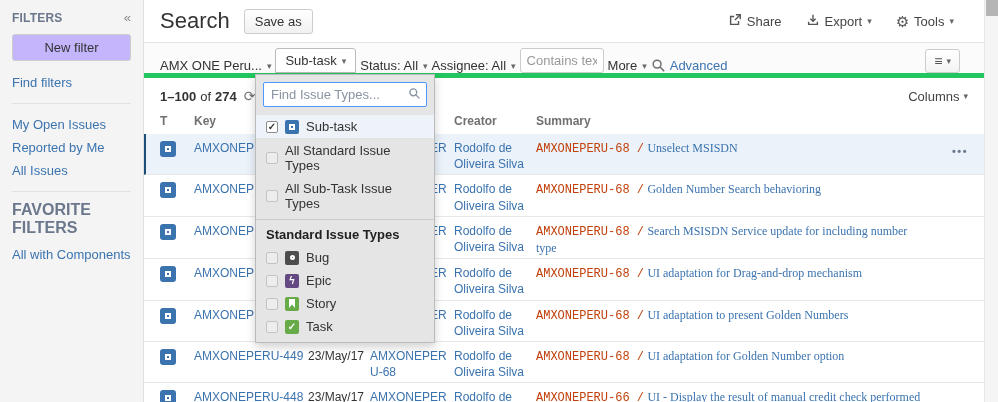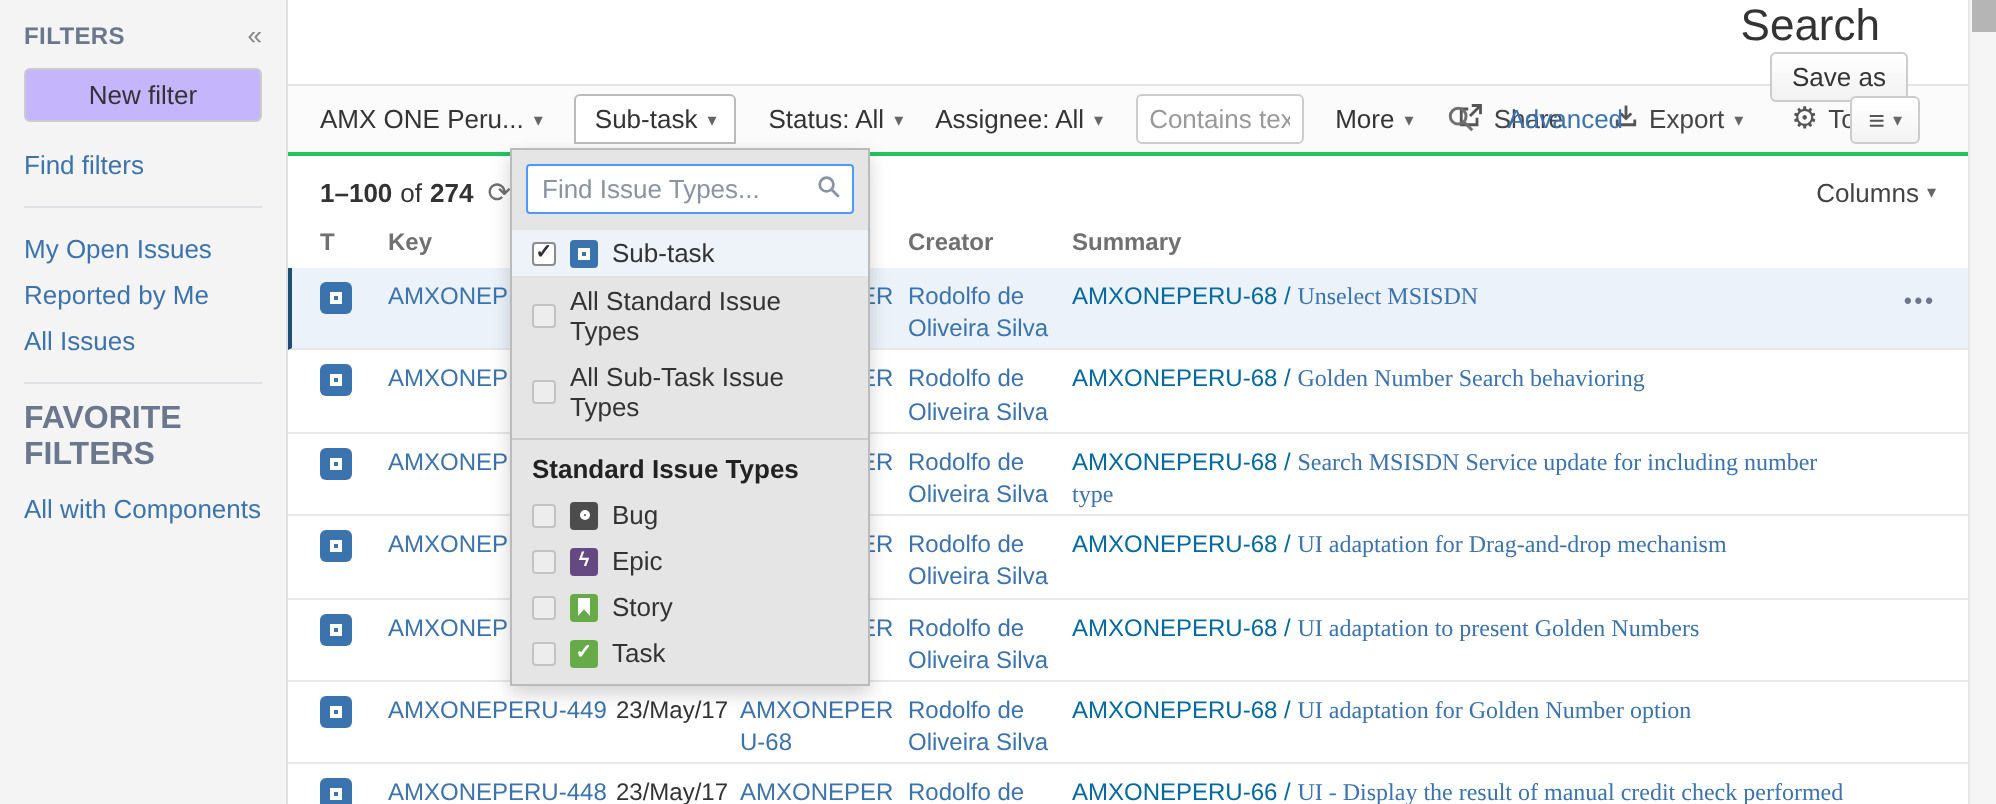--- a/index.html
+++ b/index.html
@@ -16,50 +16,50 @@
   .btn-newfilter { display:block; width:100%; background:#c4b5fd; border:1px solid #ccc; border-radius:3px; padding:5px 0; text-align:center; font-size:13px; color:#333; cursor:pointer; margin-bottom:10px; }
   .sb-link { display:block; color:#3b73af; font-size:13px; padding:4px 0; cursor:pointer; }
   .sb-divider { border-top:1px solid #dfe1e6; margin:9px 0; }
   .sb-subhead { font-size:16px; font-weight:bold; color:#6b778c; margin:4px 0 6px; }
 
   
   .main { flex:1; min-width:0; position:relative; background:#fff; }
   .scroll-track { position:absolute; top:0; right:0; width:14px; height:100%; background:#f5f5f5; border-left:1px solid #e7e7e7; z-index:40; }
   .scroll-thumb { position:absolute; top:0; left:1px; width:12px; height:16px; background:#b5b5b5; }
 
-  .page-header { display:flex; align-items:flex-end; height:42px; padding:0 44px 0 16px;flex-direction:column; }
+  .page-header { display:flex; align-items:center; height:42px; padding:0 44px 0 16px; }
   .page-title { font-size:22px; font-weight:400; color:#333; margin-right:14px; }
   .btn { background:linear-gradient(#fff,#f1f1f1); border:1px solid #ccc; border-radius:3px; padding:4px 10px; font-size:13px; color:#333; cursor:pointer; }
   .header-ops { margin-left:auto; display:flex; align-items:center; gap:24px; }
   .op { display:flex; align-items:center; gap:5px; color:#444; cursor:pointer; }
   .caret { font-size:9px; color:#666; }
   .gear { font-size:15px; color:#555; line-height:1; }
 
-  .filter-bar { display:flex; align-items:center; gap:16px; height:36px; padding:0 16px; border-top:1px solid #e4e4e4; border-bottom:2px solid #22c55e; background:#fbfbfb; }
+  .filter-bar { display:flex; align-items:flex-end; gap:4px; height:36px; padding:0 16px; border-top:1px solid #e4e4e4; border-bottom:5px solid #22c55e; background:#fbfbfb; }
   .fdrop { display:flex; align-items:center; gap:5px; color:#333; cursor:pointer; white-space:nowrap; }
   .subtask-btn { border:1px solid #bbb; border-radius:3px 3px 0 0; background:#fff; padding:4px 9px; }
   .contains-input { width:84px; padding:4px 6px; border:1px solid #ccc; border-radius:3px; font-size:13px; font-family:"Liberation Sans",sans-serif; color:#333; background:#fff; }
   .contains-input::placeholder { color:#999; }
   .advanced { color:#3b73af; cursor:pointer; }
   .view-btn { margin-left:auto; margin-right:22px; border:1px solid #ccc; border-radius:3px; background:linear-gradient(#fff,#f3f3f3); padding:3px 8px; display:flex; align-items:center; gap:4px; color:#555; font-size:14px; cursor:pointer; }
 
   .results-bar { display:flex; align-items:center; height:30px; padding:6px 30px 0 16px; color:#333; }
   .bold { font-weight:bold; }
   .refresh { margin-left:7px; color:#707070; font-size:14px; cursor:pointer; line-height:1; }
   .columns-drop { margin-left:auto; display:flex; align-items:center; gap:4px; color:#444; cursor:pointer; }
 
   
   .thead, .trow { display:grid; grid-template-columns:30px 110px 58px 80px 78px 1fr 40px; column-gap:4px; padding-left:16px; padding-right:30px; }
   .thead { color:#707070; font-weight:bold; font-size:12px; padding-top:6px; padding-bottom:6px; }
   .trow { min-height:37px; border-bottom:1px solid #e8e8e8; padding-top:6px; padding-bottom:2px; font-size:12px; line-height:1.35; cursor:pointer; }
   .trow.selected { background:#ebf2f9; border-left:2px solid #1d4f76; padding-left:14px; }
   .cell-key a, .cell-parent a, .cell-creator a { color:#3b73af; }
   .cell-date { color:#333; }
   .cell-parent, .cell-key { word-break:break-all; }
-  .sum-prefix { color:#0369a1; }
+  .sum-prefix { color:#c2410c;font-family:Liberation Mono, monospace; }
   .sum-link { color:#3b73af;font-family:Liberation Serif, serif; }
   .cell-actions { color:#6b778c; font-weight:bold; letter-spacing:1.5px; font-size:11px; text-align:right; padding-top:4px; }
 
   
   .type-ic { width:14px; height:14px; border-radius:2px; display:inline-flex; align-items:center; justify-content:center; flex-shrink:0; }
   .t16 { width:16px; height:16px; border-radius:3px; }
   .ic-subtask { background:#3b73af; }
   .sub-inner { width:6px; height:6px; border:2px solid #fff; }
   .ic-bug { background:#4d4d4d; }
   .bug-inner { width:5px; height:5px; border:2px solid #fff; border-radius:50%; }

